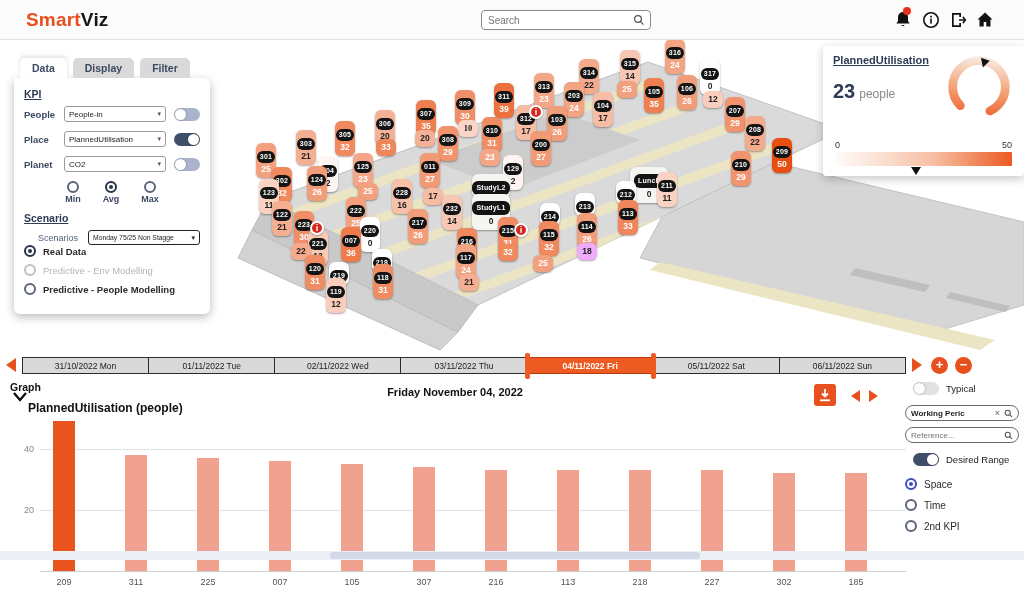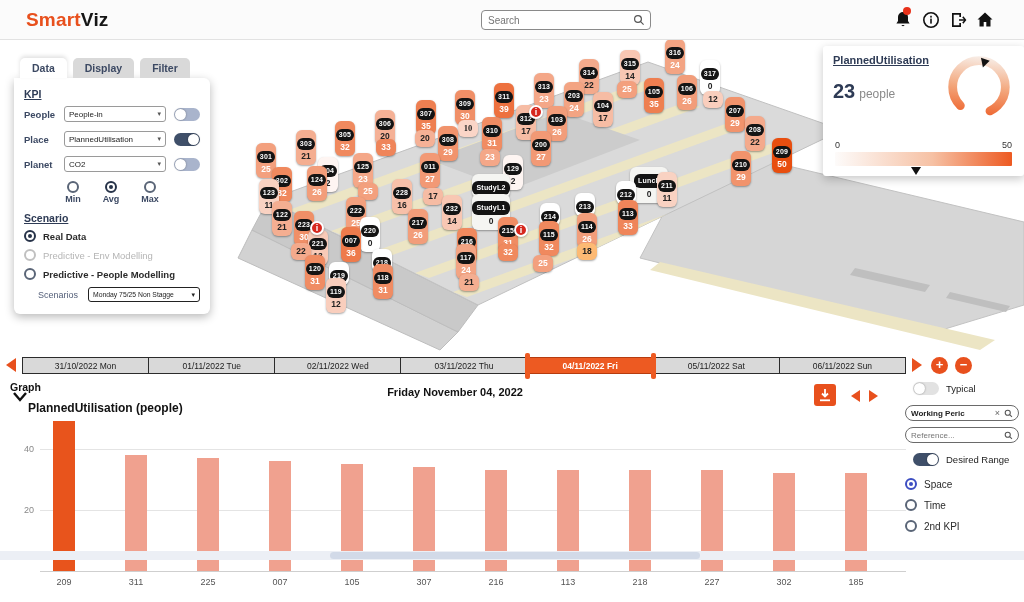--- a/index.html
+++ b/index.html
@@ -262,21 +262,21 @@
         <div class="badge" style="left: 408px; top: 169px; z-index: 218; background: rgb(242, 157, 122);"><span class="bnum">217</span><span class="bval" style="color: rgb(255, 255, 255);">26</span></div>
         <div class="badge" style="left: 442px; top: 155px; z-index: 204; background: rgb(248, 199, 179);"><span class="bnum">232</span><span class="bval" style="color: rgb(34, 34, 34);">14</span></div>
         <div class="badge lab" style="left: 472px; top: 134px; z-index: 183;"><span class="bnum">StudyL2</span></div>
         <div class="badge lab" style="left: 472px; top: 154px; z-index: 203;"><span class="bnum">StudyL1</span><span class="bval" style="color: rgb(34, 34, 34);">0</span></div>
         <div class="badge lab" style="left: 630px; top: 127px; z-index: 176;"><span class="bnum">Lunch</span><span class="bval" style="color: rgb(34, 34, 34);">0</span></div>
         <div class="badge" style="left: 657px; top: 132px; z-index: 181; background: rgb(249, 210, 194);"><span class="bnum">211</span><span class="bval" style="color: rgb(34, 34, 34);">11</span></div>
         <div class="badge" style="left: 616px; top: 141px; z-index: 190; background: rgb(255, 255, 255);"><span class="bnum">212</span></div>
         <div class="badge" style="left: 618px; top: 160px; z-index: 209; background: rgb(239, 133, 90);"><span class="bnum">113</span><span class="bval" style="color: rgb(255, 255, 255);">33</span></div>
         <div class="badge" style="left: 575px; top: 153px; z-index: 202; background: rgb(255, 255, 255);"><span class="bnum">213</span></div>
         <div class="badge" style="left: 577px; top: 173px; z-index: 222; background: rgb(242, 157, 122);"><span class="bnum">114</span><span class="bval" style="color: rgb(255, 255, 255);">26</span></div>
-        <div class="badge" style="left: 577px; top: 203px; z-index: 252; background: #fdba74;">
+        <div class="badge" style="left: 577px; top: 203px; z-index: 252; background: #f0abfc;">
           <span class="bval" style="color: rgb(34, 34, 34);">18</span>
         </div>
         <div class="badge" style="left: 540px; top: 163px; z-index: 212; background: rgb(255, 255, 255);"><span class="bnum">214</span></div>
         <div class="badge" style="left: 539px; top: 181px; z-index: 230; background: rgb(240, 137, 94);"><span class="bnum">115</span><span class="bval" style="color: rgb(255, 255, 255);">32</span></div>
         <div class="badge" style="left: 533px; top: 215px; z-index: 264; background: rgb(243, 160, 126);">
           <span class="bval" style="color: rgb(255, 255, 255);">25</span>
         </div>
         <div class="badge" style="left: 498px; top: 177px; z-index: 226; background: rgb(240, 140, 99);"><span class="bnum">215</span><span class="bval" style="color: rgb(255, 255, 255);">31</span></div>
         <div class="badge" style="left: 498px; top: 204px; z-index: 253; background: rgb(240, 137, 94);">
           <span class="bval" style="color: rgb(255, 255, 255);">32</span>
@@ -358,41 +358,41 @@
           <div class="aggopt">
             <span class="radio sel"></span>
             <span class="alab">Avg</span>
           </div>
           <div class="aggopt">
             <span class="radio"></span>
             <span class="alab">Max</span>
           </div>
         </div>
       <div class="ptitle">Scenario</div>
-      <div id="scen-rows">
-          <div class="srow">
-            <span class="radio sel"></span>
-            <span class="slab">Real Data</span>
-          </div>
-          <div class="srow dis">
-            <span class="radio dis"></span>
-            <span class="slab">Predictive - Env Modelling</span>
-          </div>
-          <div class="srow">
-            <span class="radio"></span>
-            <span class="slab">Predictive - People Modelling</span>
-          </div>
-        </div>
       <div id="scenarios-row">
         <span id="scenarios-label">Scenarios</span>
         <div id="scenarios-select">
           <span>Monday 75/25 Non Stagge</span>
           <span class="caret">▾</span>
         </div>
       </div>
+      <div id="scen-rows">
+          <div class="srow">
+            <span class="radio sel"></span>
+            <span class="slab">Real Data</span>
+          </div>
+          <div class="srow dis">
+            <span class="radio dis"></span>
+            <span class="slab">Predictive - Env Modelling</span>
+          </div>
+          <div class="srow">
+            <span class="radio"></span>
+            <span class="slab">Predictive - People Modelling</span>
+          </div>
+        </div>
     </div>
   </div>
 
   <div id="gauge-card">
     <div id="gauge-title">PlannedUtilisation</div>
     <div id="gauge-value-row">
       <span id="gauge-value">23</span><span id="gauge-unit">people</span>
     </div>
     <svg id="gauge-arc" width="78" height="78" viewBox="0 0 80 80">
       <defs>

